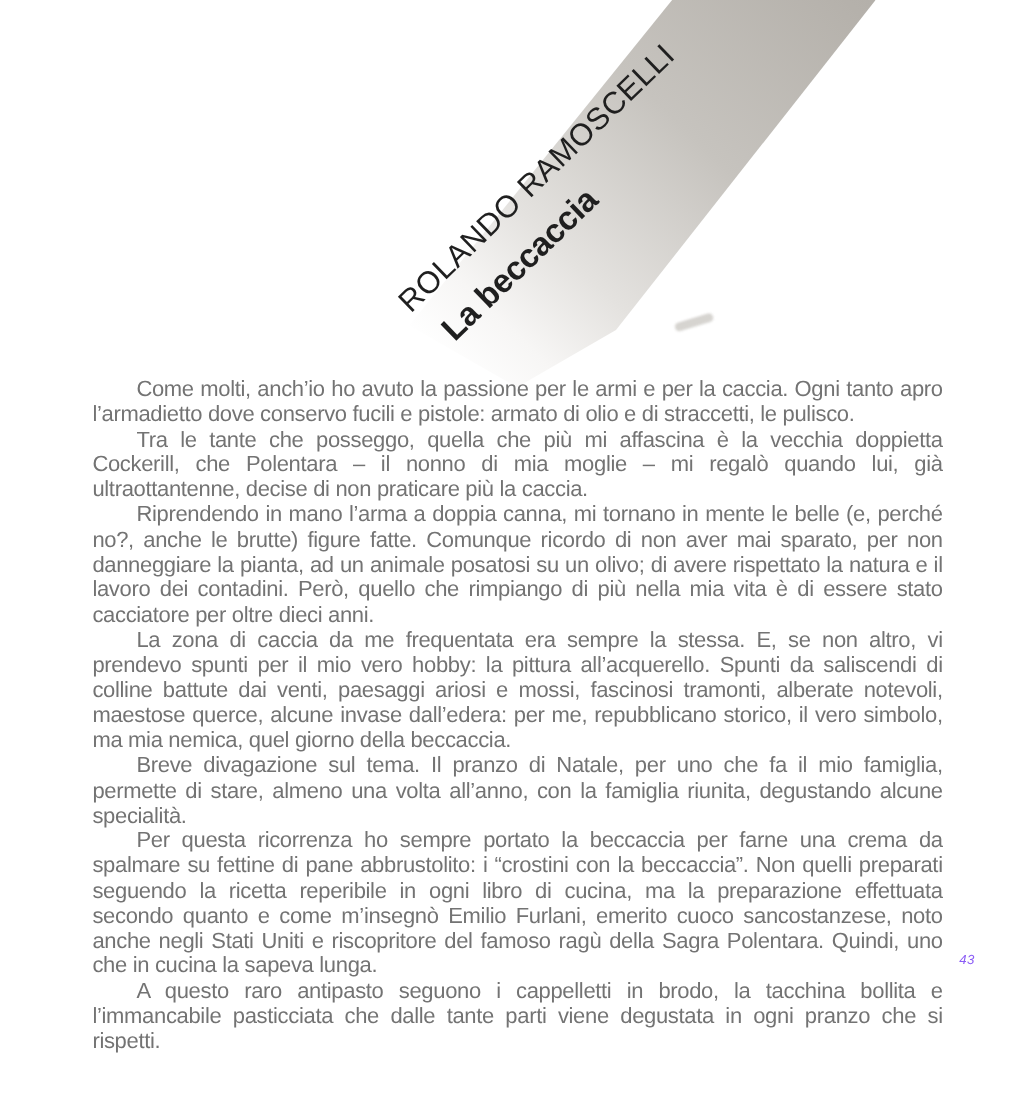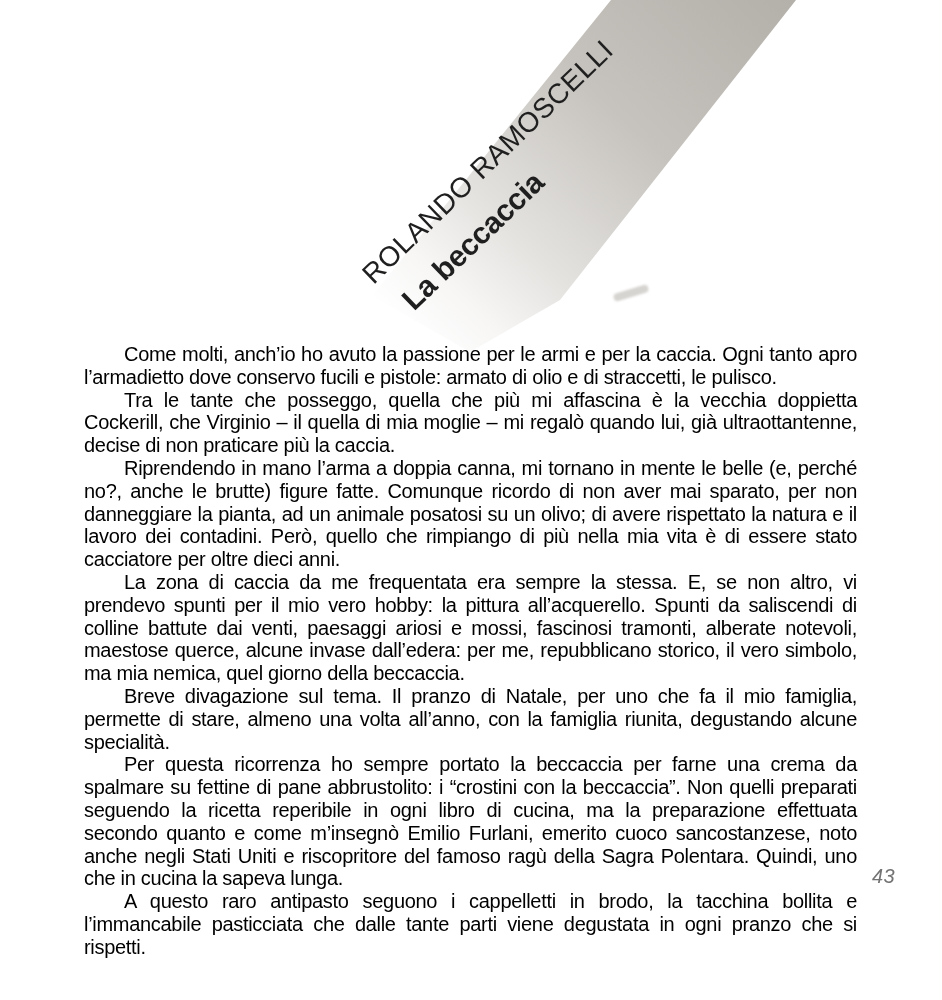--- a/index.html
+++ b/index.html
@@ -45,49 +45,49 @@
   }
   .banner-title{
     left:421px;top:279px;height:40px;line-height:40px;
     font-size:30px;font-weight:700;letter-spacing:-.3px;
   }
   
   .article{
     position:absolute;left:84px;top:343px;width:773px;
     font-size:20px;line-height:22.8px;
     text-align:justify;
-    color:#000000;
+    color:#737373;
     letter-spacing:-.3px;
   }
   .article p{
     margin:0;padding:0;
     text-indent:40px;
     hyphens:auto;
     -webkit-hyphens:auto;
   }
   .page-number{
     position:absolute;left:872px;top:865px;
-    font-size:20px;font-style:italic;color:#737373;
+    font-size:12px;font-style:italic;color:#8b5cf6;
     letter-spacing:.5px;
   }
 </style>
 </head>
 <body>
 
 <div class="page">
 
   <div class="ribbon"></div>
   <div class="streak"></div>
 
   <div class="banner-line banner-author">ROLANDO RAMOSCELLI</div>
   <div class="banner-line banner-title">La beccaccia</div>
 
   <div class="article">
     <p>Come molti, anch’io ho avuto la passione per le armi e per la caccia. Ogni tanto apro l’armadietto dove conservo fucili e pistole: armato di olio e di straccetti, le pulisco.</p>
-    <p>Tra le tante che posseggo, quella che più mi affascina è la vecchia doppietta Cockerill, che Virginio – il quella di mia moglie – mi regalò quando lui, già ultraottantenne, decise di non praticare più la caccia.</p>
+    <p>Tra le tante che posseggo, quella che più mi affascina è la vecchia doppietta Cockerill, che Polentara – il nonno di mia moglie – mi regalò quando lui, già ultraottantenne, decise di non praticare più la caccia.</p>
     <p>Riprendendo in mano l’arma a doppia canna, mi tornano in mente le belle (e, perché no?, anche le brutte) figure fatte. Comunque ricordo di non aver mai sparato, per non danneggiare la pianta, ad un animale posatosi su un olivo; di avere rispettato la natura e il lavoro dei contadini. Però, quello che rimpiango di più nella mia vita è di essere stato cacciatore per oltre dieci anni.</p>
     <p>La zona di caccia da me frequentata era sempre la stessa. E, se non altro, vi prendevo spunti per il mio vero hobby: la pittura all’acquerello. Spunti da saliscendi di colline battute dai venti, paesaggi ariosi e mossi, fascinosi tramonti, alberate notevoli, maestose querce, alcune invase dall’edera: per me, repubblicano storico, il vero simbolo, ma mia nemica, quel giorno della beccaccia.</p>
     <p>Breve divagazione sul tema. Il pranzo di Natale, per uno che fa il mio famiglia, permette di stare, almeno una volta all’anno, con la famiglia riunita, degustando alcune specialità.</p>
     <p>Per questa ricorrenza ho sempre portato la beccaccia per farne una crema da spalmare su fettine di pane abbrustolito: i “crostini con la beccaccia”. Non quelli preparati seguendo la ricetta reperibile in ogni libro di cucina, ma la preparazione effettuata secondo quanto e come m’insegnò Emilio Furlani, emerito cuoco sancostanzese, noto anche negli Stati Uniti e riscopritore del famoso ragù della Sagra Polentara. Quindi, uno che in cucina la sapeva lunga.</p>
     <p>A questo raro antipasto seguono i cappelletti in brodo, la tacchina bollita e l’immancabile pasticciata che dalle tante parti viene degustata in ogni pranzo che si rispetti.</p>
   </div>
 
   <div class="page-number">43</div>
 
 </div>

